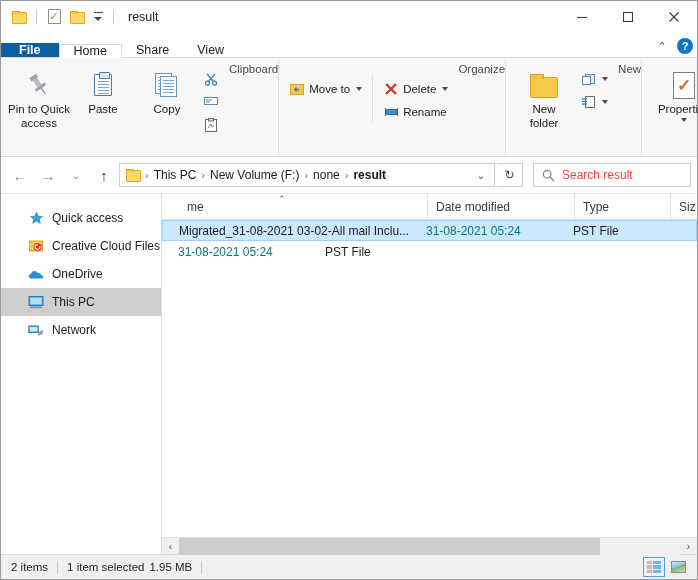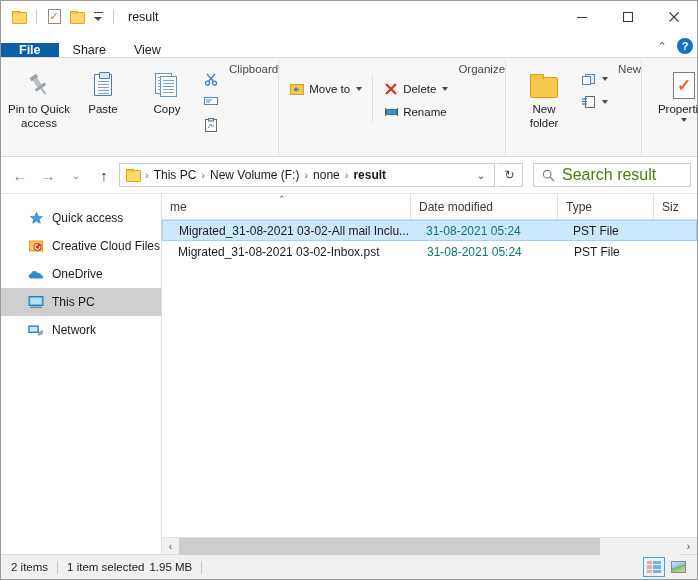--- a/index.html
+++ b/index.html
@@ -174,42 +174,42 @@
     content: ""; position: absolute; left: 0; top: 0; width: 6px; height: 2px;
     background: #f7c73c; border: 1px solid #e0aa20; border-bottom: none;
   }
   .crumb-spacer { flex: 1; }
   .crumb-caret { width: 22px; display: flex; align-items: center; justify-content: center; color: #444; font-size: 10px; }
   .refreshbtn { width: 26px; height: 24px; border: 1px solid #cfcfcf; border-left: none; background: #fff; display: flex; align-items: center; justify-content: center; color: #444; }
   .searchbox {
     width: 158px; height: 24px; margin-left: 8px; border: 1px solid #cfcfcf; background: #fff;
     display: flex; align-items: center; padding: 0 6px; gap: 6px;
   }
-  .search-ph { color: #4d7c0f; font-size: 16px; }
+  .search-ph { color: #ef4444; font-size: 12px; }
 
   
   .body { flex: 1; display: flex; min-height: 0; border-top: 1px solid #e6e6e6; }
   .sidebar {
     width: 161px; min-width: 161px; background: #ffffff; border-right: 1px solid #dcdcdc;
     padding-top: 10px;
   }
   .navitem {
     height: 28px; display: flex; align-items: center; gap: 8px; padding-left: 27px;
     font-size: 12px; color: #1b1b1b; white-space: nowrap;
   }
   .navitem.sel { background: #cfcfcf; }
   .nav-ico { width: 16px; height: 16px; display: flex; align-items: center; justify-content: center; }
 
   .filepane { flex: 1; display: flex; flex-direction: column; min-width: 0; background: #fff; }
   .colhdr { height: 26px; min-height: 26px; display: flex; border-bottom: 1px solid #e2e2e2; background: #fff; position: relative; }
   .col {
     display: flex; align-items: center; padding-left: 8px; font-size: 12px; color: #3a3a3a;
     border-right: 1px solid #e2e2e2; overflow: hidden; white-space: nowrap;
   }
-  .col.c-name { width: 249px; }
+  .col.c-name { width: 249px; margin-left: 17px; }
   .col.c-date { width: 147px; }
   .col.c-type { width: 96px; }
   .col.c-size { flex: 1; border-right: none; }
   .sortcaret {
     position: absolute; left: 116px; top: 0px; color: #5a5a5a; font-size: 9px;
   }
   .rows { flex: 1; overflow: hidden; }
   .row { height: 21px; display: flex; align-items: center; font-size: 12px; color: #1b1b1b; white-space: nowrap; }
   .row.selected { background: #cce8ff; border: 1px solid #9fd1f7; }
   .cell { padding-left: 16px; overflow: hidden; text-overflow: ellipsis; }
@@ -281,20 +281,21 @@
         <svg width="12" height="12" viewBox="0 0 12 12">
             <line x1="1.5" y1="1.5" x2="10.5" y2="10.5" stroke="#3a3a3a" stroke-width="1.1"></line>
             <line x1="10.5" y1="1.5" x2="1.5" y2="10.5" stroke="#3a3a3a" stroke-width="1.1"></line>
           </svg>
       </div>
     </div>
   </div>
 
   <div class="tabstrip">
     <div class="tab file">File</div>
+    <div class="tab active">Home</div>
     <div class="tab">Share</div>
     <div class="tab">View</div>
     <div class="tab-right">
       <div class="collapse-ico">⌃</div>
       <div class="help-ico">?</div>
     </div>
   </div>
 
   <div class="ribbon">
 
@@ -641,21 +642,20 @@
         <div class="sortcaret">⌃</div>
       </div>
       <div class="rows">
         <div class="row selected">
           <div class="cell c-name">Migrated_31-08-2021 03-02-All mail Inclu...</div>
           <div class="cell c-date">31-08-2021 05:24</div>
           <div class="cell c-type">PST File</div>
           <div class="cell c-size"></div>
         </div>
         <div class="row">
-          <div class="cell c-name">Migrated_31-08-2021 03-02-Inbox.pst</div>
           <div class="cell c-date">31-08-2021 05:24</div>
           <div class="cell c-type">PST File</div>
           <div class="cell c-size"></div>
         </div>
       </div>
       <div class="hscroll">
         <div class="hs-arrow">‹</div>
         <div class="hs-track">
           <div class="hs-thumb"></div>
         </div>

